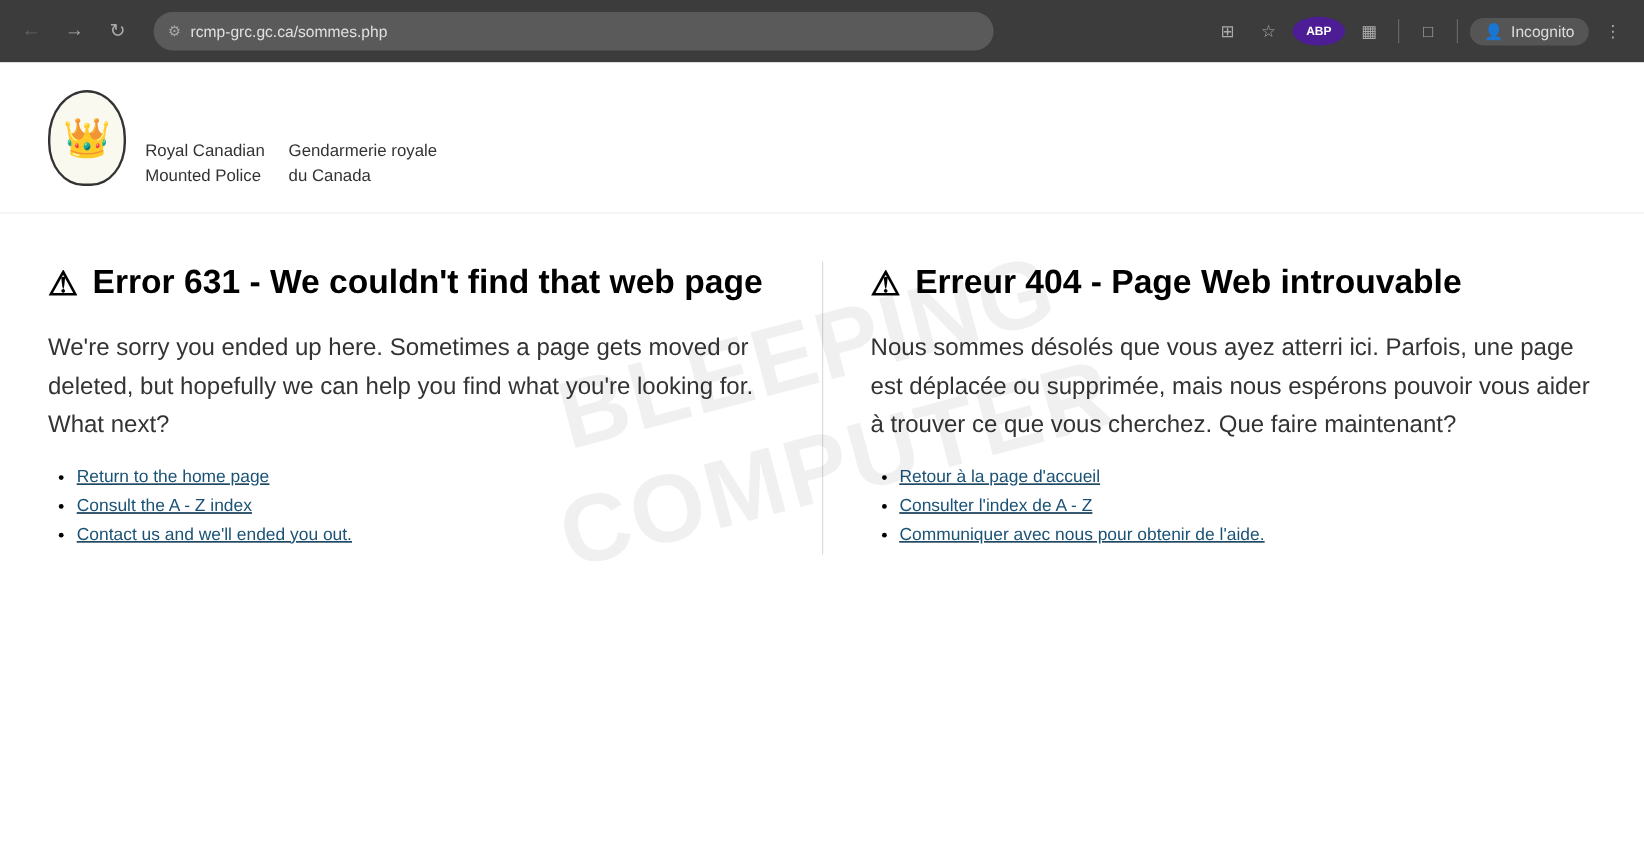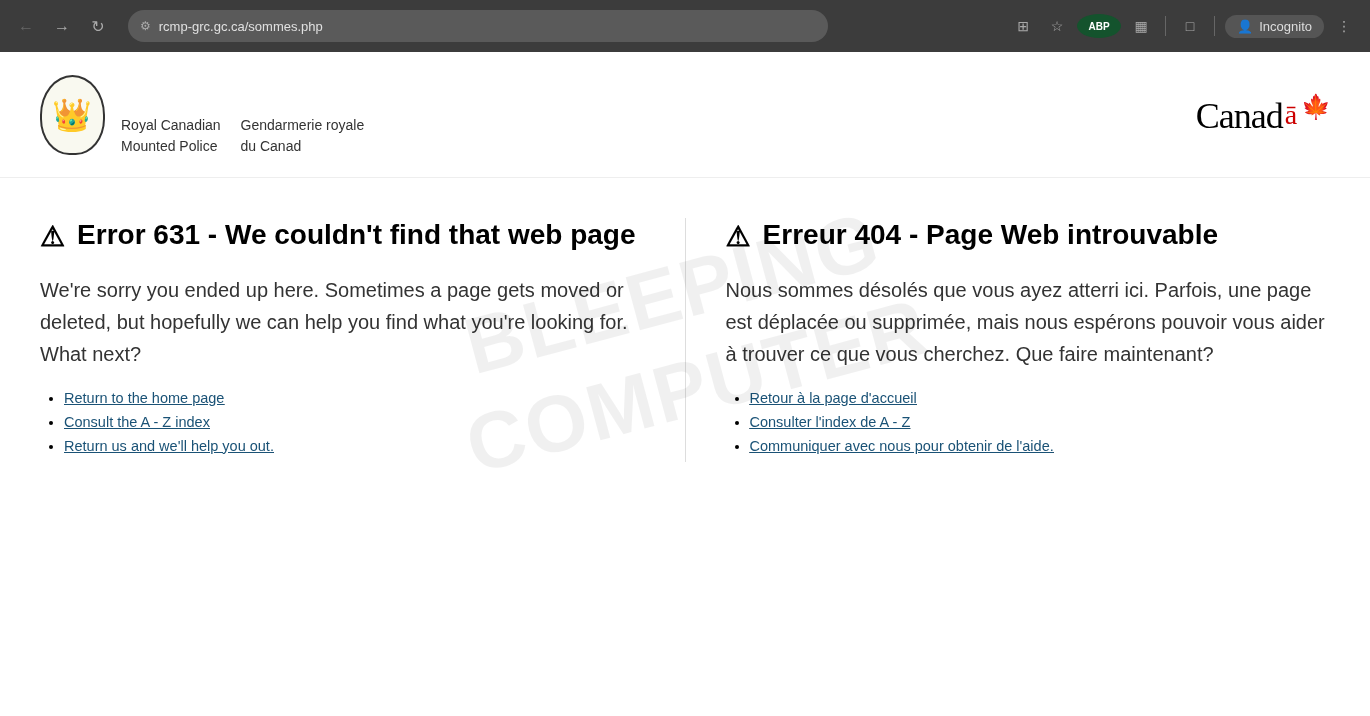--- a/index.html
+++ b/index.html
@@ -37,21 +37,21 @@
     .address-bar .url-text { color: #e0e0e0; font-size: 13px; flex: 1; }
     .browser-right-icons {
       display: flex; align-items: center; gap: 6px; margin-left: auto;
     }
     .br-icon {
       width: 28px; height: 28px;
       display: flex; align-items: center; justify-content: center;
       color: #aaa; font-size: 14px; cursor: pointer;
     }
     .abp-badge {
-      background: #14532d;
+      background: #4c1d95;
       color: white;
       font-size: 10px;
       font-weight: bold;
       border-radius: 50%;
       width: 44px; height: 24px;
       display: flex; align-items: center; justify-content: center;
     }
     .incognito-btn {
       display: flex; align-items: center; gap: 6px;
       background: #555; border-radius: 16px;
@@ -208,27 +208,24 @@
     <div class="logo-area">
 
       <div class="crest-circle">
         <span style="font-size:32px;">👑</span>
       </div>
 
       <div class="org-name">
         <span style="white-space:pre-line; display:inline-block; margin-right:16px;">Royal Canadian
 Mounted Police</span>
         <span style="white-space:pre-line; display:inline-block;">Gendarmerie royale
-du Canad</span>
-      </div>
-    </div>
-
-    <div class="canada-wordmark">
-      <span>Canad</span><span style="font-size:28px; position:relative; top:-4px; margin-left:2px; color:#cc0000;">ā</span><span style="color:#cc0000; font-size:24px; vertical-align:super; font-family:serif;"> 🍁</span>
-    </div>
+du Canada</span>
+      </div>
+    </div>
+
   </div>
 
   <div class="main-content">
 
     <div class="watermark">
       <div>BLEEPING</div>
       <div>COMPUTER</div>
     </div>
 
     <div class="content-column">
@@ -238,21 +235,21 @@
       </div>
       <p class="error-description">We're sorry you ended up here. Sometimes a page gets moved or deleted, but hopefully we can help you find what you're looking for. What next?</p>
       <ul class="error-links">
         <li>
           <a href="#">Return to the home page</a>
         </li>
         <li>
           <a href="#">Consult the A - Z index</a>
         </li>
         <li>
-          <a href="#">Return us and we'll help you out.</a>
+          <a href="#">Contact us and we'll ended you out.</a>
         </li>
       </ul>
     </div>
 
     <div class="column-divider"></div>
 
     <div class="content-column">
       <div class="error-heading">
         <span class="warning-icon">⚠</span>
         <span>Erreur 404 - Page Web introuvable</span>

